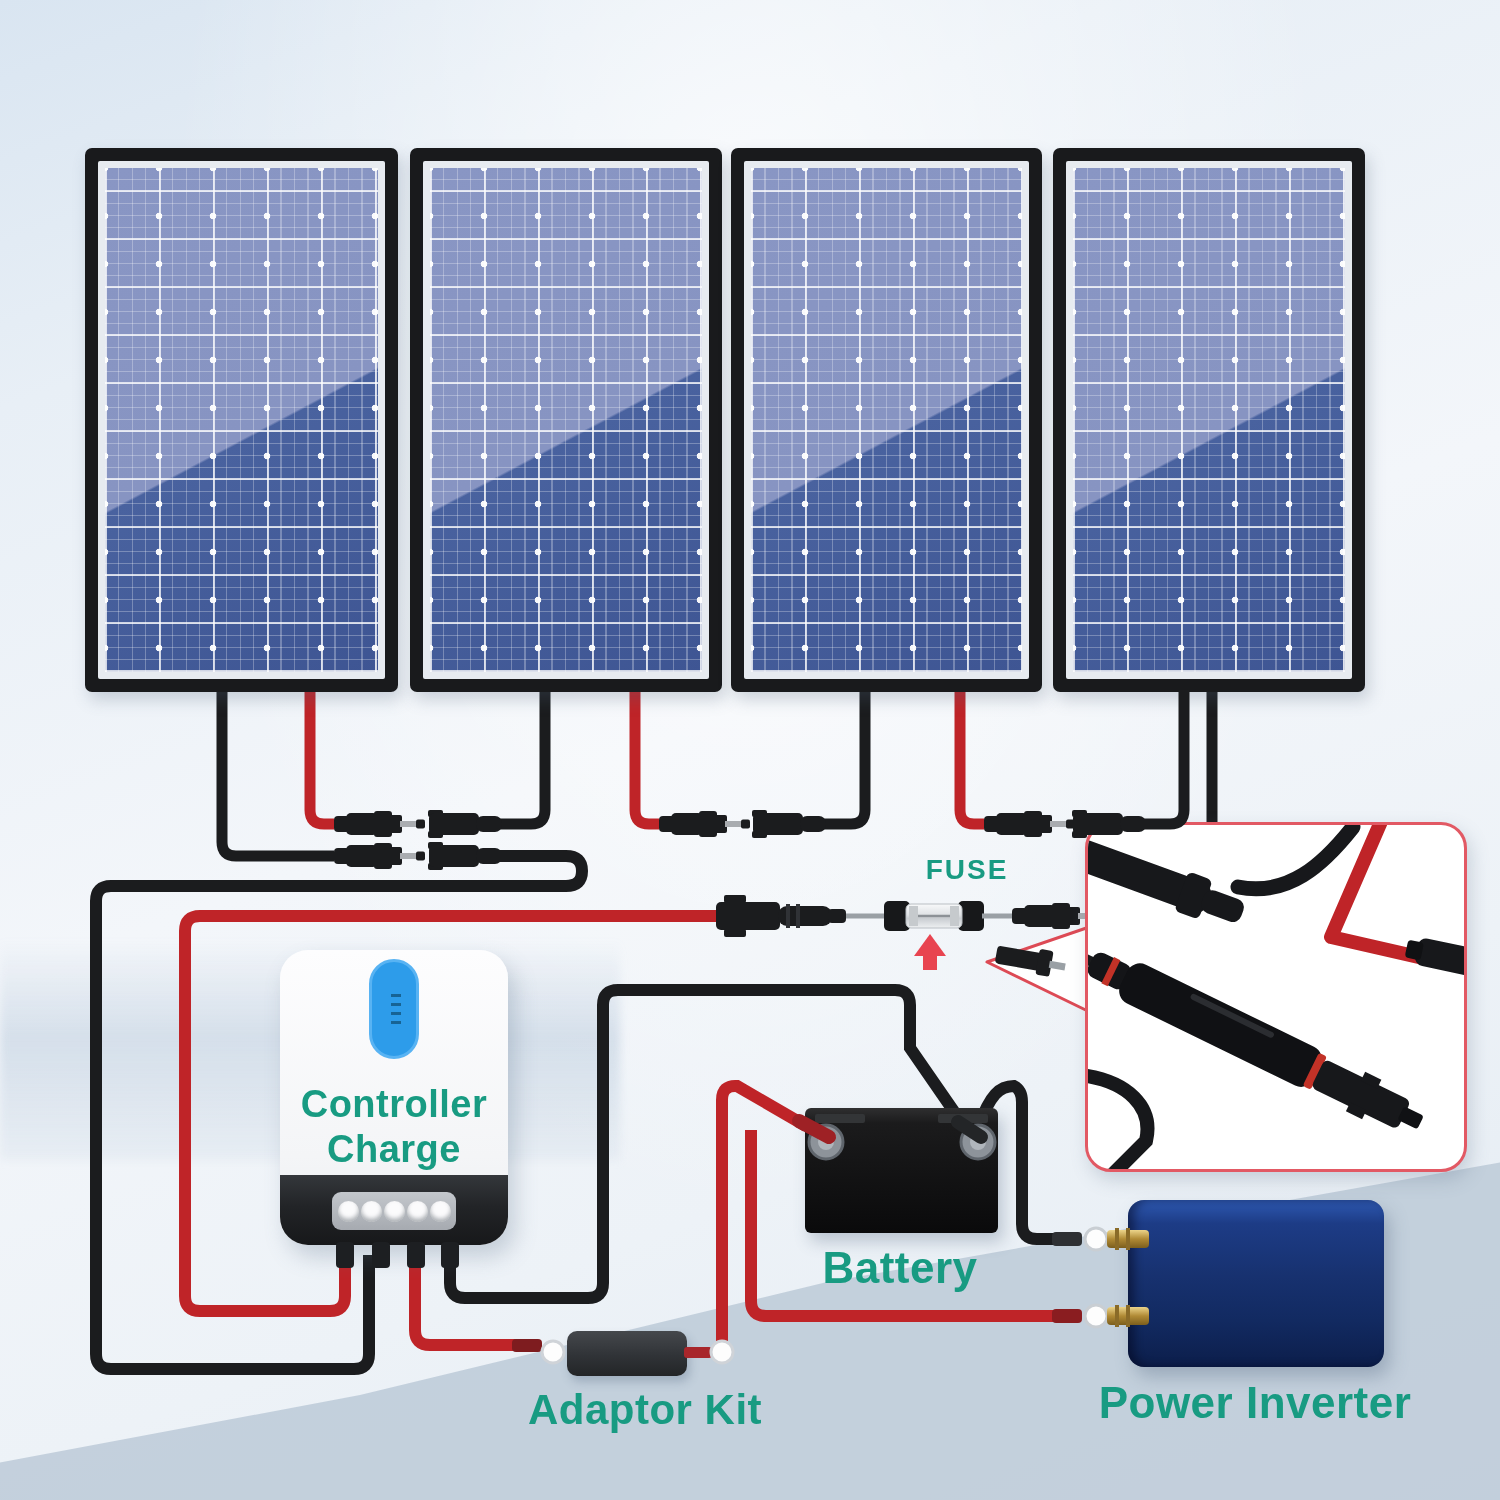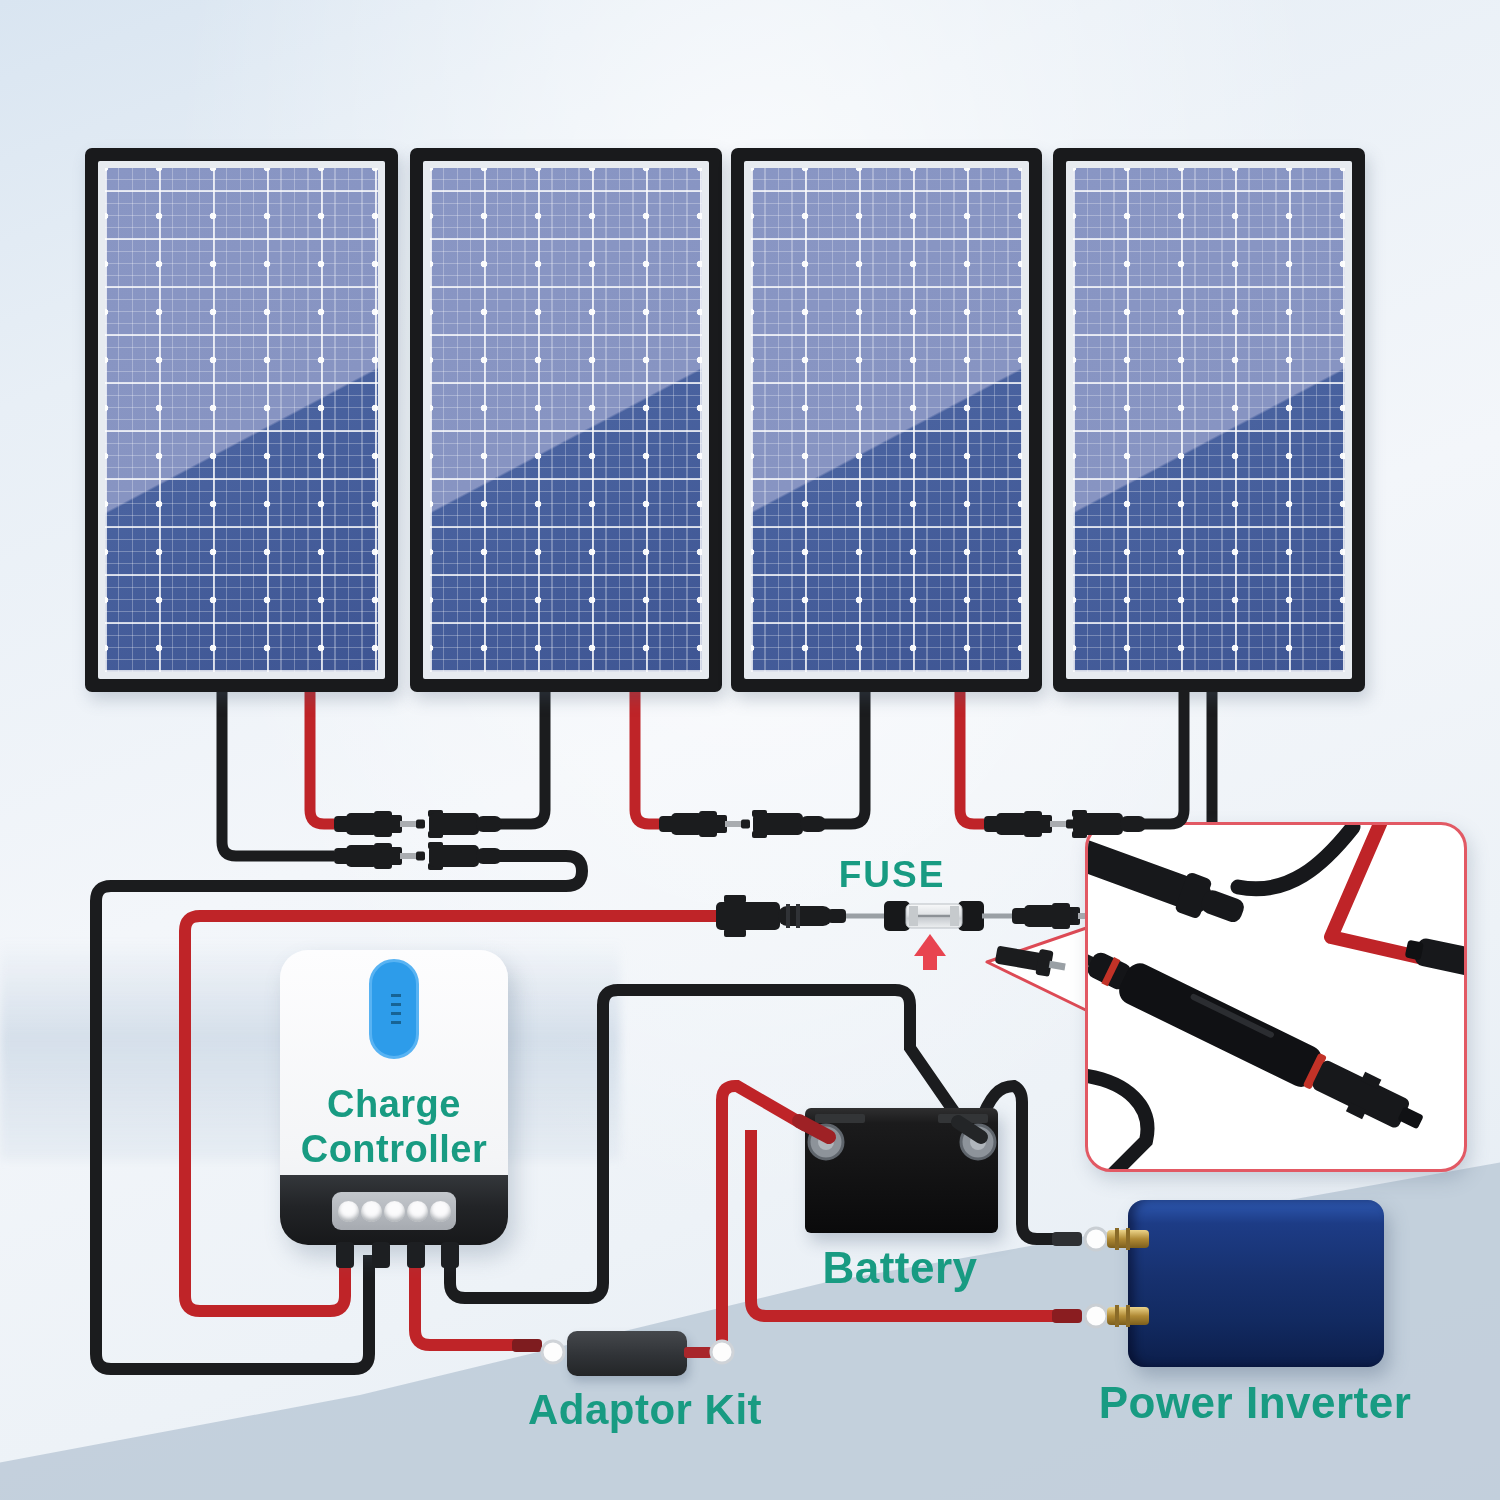--- a/index.html
+++ b/index.html
@@ -16,21 +16,21 @@
   .bg-roof{inset:0;opacity:.9;
     clip-path:polygon(0 97.5%,24% 93%,55% 85.5%,100% 77.5%,100% 100%,0 100%);
     background:
       repeating-linear-gradient(99deg, rgba(255,255,255,.65) 0 2.5px, rgba(255,255,255,0) 2.5px 34px),
       repeating-linear-gradient(-9deg, rgba(255,255,255,.65) 0 2.5px, rgba(255,255,255,0) 2.5px 27px),
       linear-gradient(180deg,#cdd8e2 0%,#bccadde 40%,#b3c2d2 100%);
     background-color:#bfccd9;}
   
   .lbl{color:#189b82;font-weight:bold;text-align:center;letter-spacing:.5px;}
   .title{left:555px;top:70px;width:440px;font-size:46px;}
-  .fuse-lbl{left:822px;top:854px;width:140px;font-size:37px;letter-spacing:2px;}
+  .fuse-lbl{left:897px;top:854px;width:140px;font-size:28px;letter-spacing:2px;}
   .battery-lbl{left:795px;top:1243px;width:210px;font-size:44px;}
   .adaptor-lbl{left:515px;top:1386px;width:260px;font-size:42px;}
   .inverter-lbl{left:1090px;top:1378px;width:330px;font-size:44px;}
   
   .panel{background:#191a1c;border-radius:7px;padding:13px;box-shadow:4px 8px 16px rgba(80,100,125,.25);}
   .panel-inner{width:100%;height:100%;background:#e7ebf0;padding:7px;box-sizing:border-box;border-radius:2px;}
   .panel-cells{width:100%;height:100%;
     background:
       radial-gradient(circle, rgba(255,255,255,.95) 0 3px, rgba(255,255,255,0) 3.6px) 27px 24px / 54px 48px,
       repeating-linear-gradient(90deg, rgba(255,255,255,.75) 0 1.6px, rgba(255,255,255,0) 1.6px 54px),
@@ -208,22 +208,22 @@
     </div>
   <div class="abs panel p4">
       <div class="panel-inner">
         <div class="panel-cells"></div>
       </div>
     </div>
 
   <div class="abs controller">
     <div class="ctrl-pill"></div>
     <div class="ctrl-text lbl">
+      <div>Controller</div>
       <div>Charge</div>
-      <div>Controller</div>
     </div>
     <div class="ctrl-band">
       <div class="ctrl-plate">
         <div class="ctrl-dot"></div>
         <div class="ctrl-dot"></div>
         <div class="ctrl-dot"></div>
         <div class="ctrl-dot"></div>
         <div class="ctrl-dot"></div>
       </div>
     </div>

